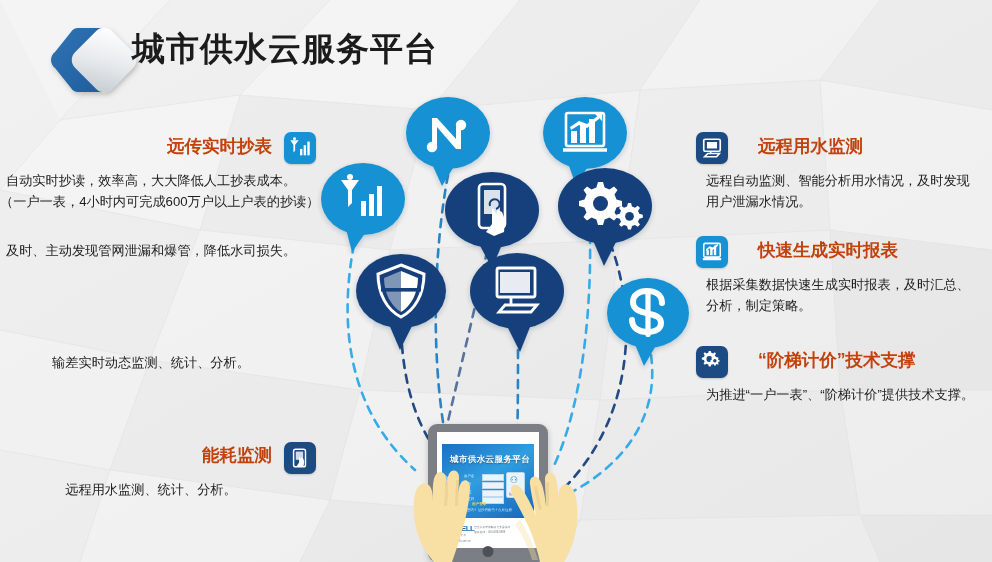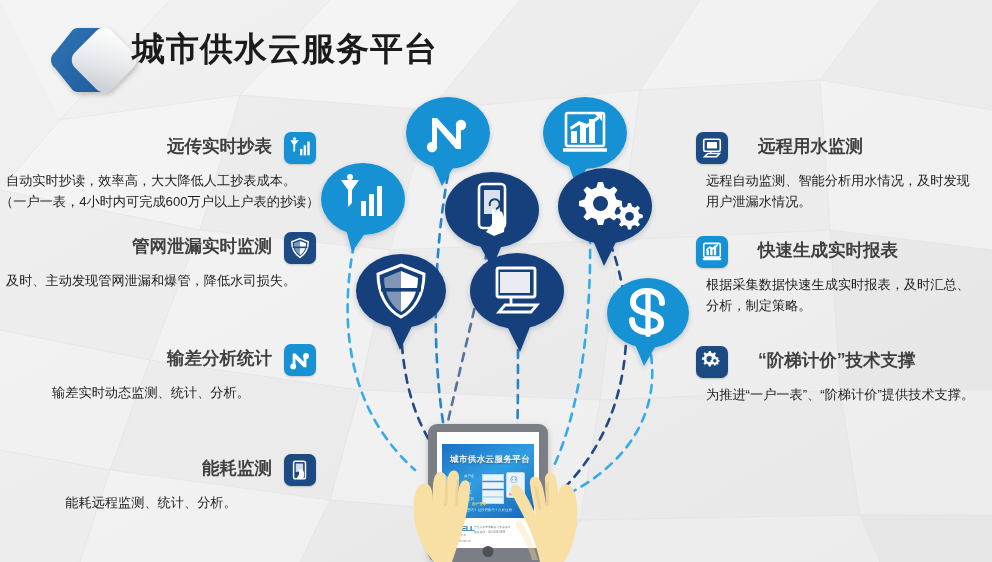--- a/index.html
+++ b/index.html
@@ -23,21 +23,21 @@
     letter-spacing:1px;white-space:nowrap;
   }
   
   .col{position:absolute;top:0;width:318px;height:562px;}
   .col-left{left:0;}
   .col-right{left:674px;}
   .feature{position:absolute;width:318px;}
   .f-head{position:relative;height:30px;}
   .f-title{
     position:absolute;font-size:17.5px;font-weight:bold;
-    color:#404040;white-space:nowrap;line-height:24px;
+    color:#c2410c;white-space:nowrap;line-height:24px;
   }
   .col-left .f-title{right:46px;text-align:right;}
   .col-right .f-title{left:84px;text-align:left;}
   .f-icon{
     position:absolute;top:-2px;width:32px;height:32px;border-radius:7px;
     display:flex;align-items:center;justify-content:center;
     box-shadow:0 1px 2px rgba(0,0,0,.18);
   }
   .col-left .f-icon{right:2px;}
   .col-right .f-icon{left:22px;}
@@ -298,65 +298,44 @@
             </svg>
         </div>
       </div>
       <div class="f-body">
         <span class="ln">自动实时抄读，效率高，大大降低人工抄表成本。</span>
         <span class="ln">（一户一表，4小时内可完成600万户以上户表的抄读）</span>
       </div>
     </div>
 
     <div class="feature" style="top:234px;">
-      <div class="f-head">
-        <div class="f-title">管网泄漏实时监测</div>
-        <div class="f-icon ic-dark">
-          <svg viewBox="0 0 24 24">
-              <path d="M12,1.8 L21,5.2 C21,13 17,19 12,22.2 C7,19 3,13 3,5.2 Z" fill="none" stroke="#fff" stroke-width="1.6"></path>
-              <path d="M12,4.4 L18.6,6.9 C18.6,13.2 15.6,17.5 12,20 Z" fill="#fff"></path>
-              <path d="M5.4,6.9 L12,4.4 L12,20 C8.4,17.5 5.4,13.2 5.4,6.9 Z" fill="#fff" opacity=".45"></path>
-              <rect x="4" y="10.4" width="16" height="1.8" fill="#1c4a82"></rect>
-            </svg>
-        </div>
-      </div>
       <div class="f-body">
         <span class="ln">及时、主动发现管网泄漏和爆管，降低水司损失。</span>
       </div>
     </div>
 
     <div class="feature" style="top:346px;">
-      <div class="f-head">
-        <div class="f-title">输差分析统计</div>
-        <div class="f-icon ic-light">
-          <svg viewBox="0 0 24 24">
-              <path d="M4,19 L4,5 L7,5 L16,14 L16,8 L19,8 L19,20 L16,20 L7,11 L7,19 Z"></path>
-              <circle cx="4.6" cy="19" r="3.2"></circle>
-              <circle cx="18.6" cy="7.6" r="3.2"></circle>
-            </svg>
-        </div>
-      </div>
       <div class="f-body">
         <span class="ln">输差实时动态监测、统计、分析。</span>
       </div>
     </div>
 
-    <div class="feature" style="top:456px;">
+    <div class="feature" style="top:444px;font-family:Liberation Mono, monospace;">
       <div class="f-head">
         <div class="f-title">能耗监测</div>
         <div class="f-icon ic-dark">
           <svg viewBox="0 0 24 24">
               <rect x="5" y="2.5" width="13" height="19" rx="2" fill="none" stroke="#fff" stroke-width="1.6"></rect>
               <rect x="7.4" y="5" width="8" height="9" fill="#fff" opacity=".8"></rect>
               <path d="M11,11 L11,17 L8.6,20.5 L12,22 L16,20.5 L16.6,15.5 L15.2,12 L13.4,11.2 L12.6,13 L11.6,10.4 Z" fill="#fff"></path>
             </svg>
         </div>
       </div>
       <div class="f-body">
-        <span class="ln">能耗远程监测、统计、分析。</span>
+        <span class="ln">远程用水监测、统计、分析。</span>
       </div>
     </div>
   </div>
 
   <div class="col col-right">
 
     <div class="feature" style="top:134px;">
       <div class="f-head">
         <div class="f-title">远程用水监测</div>
         <div class="f-icon ic-dark">

